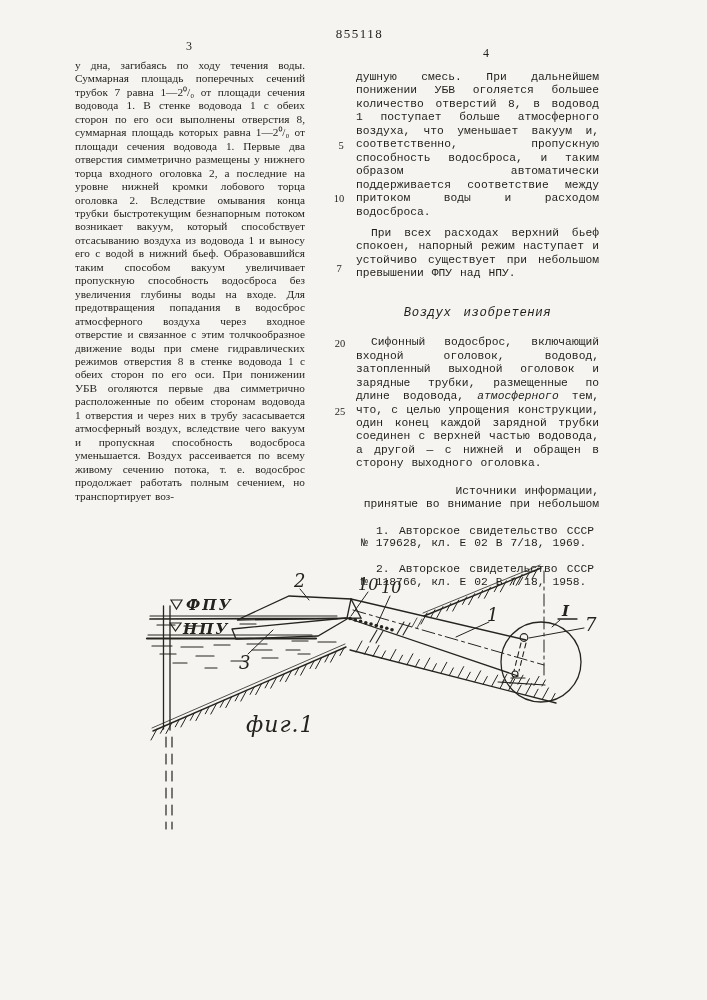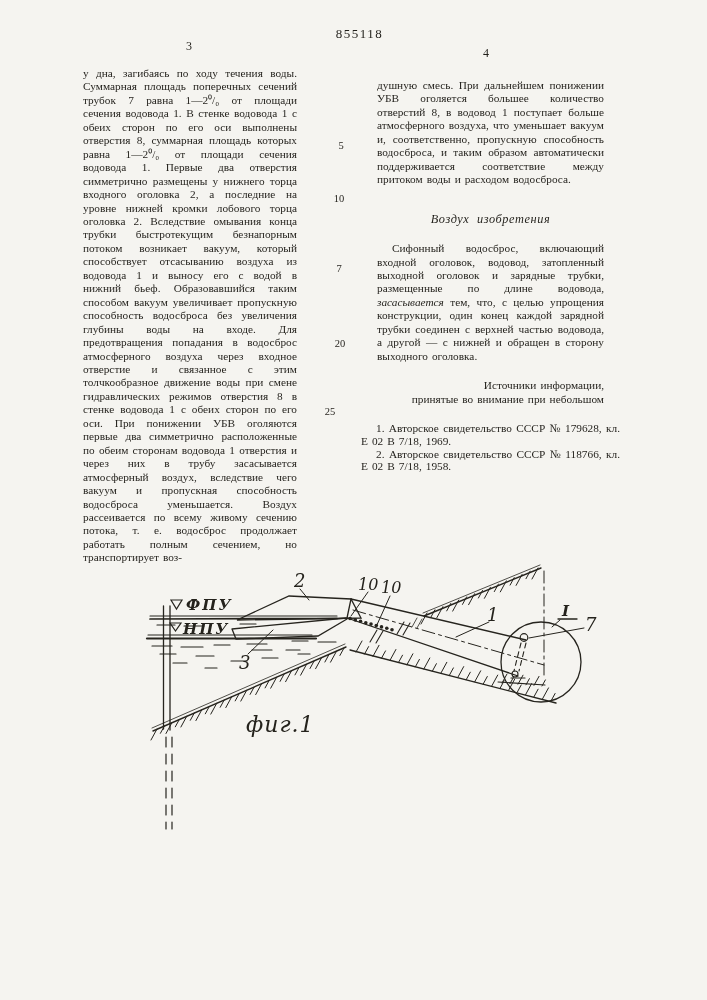--- a/index.html
+++ b/index.html
@@ -6,54 +6,55 @@
   body{
     position:relative;width:707px;height:1000px;overflow:hidden;
     background:#f5f4f0;color:#211f1a;
     font-family:"Liberation Serif", serif;
     -webkit-font-smoothing:antialiased;
   }
   .abs{position:absolute;}
   .patent-number{left:0;right:0;top:26px;text-align:center;font-size:13px;letter-spacing:1.5px;padding-left:12px;}
   .pagenum{font-size:12px;}
   .col{position:absolute;text-align:justify;font-size:11.3px;line-height:13.45px;word-spacing:1.2px;}
-  .col p{margin:16px;}
+  .col p{margin:8px;}
   .indent{text-indent:15px;}
   .claims-heading{margin-top:26px !important;text-align:center;font-style:italic;font-size:12.3px;letter-spacing:.6px;word-spacing:4px;}
   .claim{margin-top:16px !important;}
   .sources{margin-top:14px !important;text-align:right;}
   .refs{margin-top:12px !important;line-height:12.8px;}
-  .refs p{margin:0;}
+  .refs p{margin:13px;}
   .linenum{position:absolute;font-size:10.5px;width:20px;text-align:center;}
   i{font-style:italic;}
   svg text{font-family:"DejaVu Serif", serif;fill:#24221c;}
   .hand{font-style:italic;}
   #figure-svg{position:absolute;left:0;top:0;pointer-events:none;}
 </style>
 </head>
 <body>
 
 <div class="abs patent-number">855118</div>
 <div class="abs pagenum" style="left:186px;top:39px;">3</div>
 <div class="abs pagenum" style="left:483px;top:46px;">4</div>
 
 <div class="linenum" style="left:331px;top:140px;">5</div>
 <div class="linenum" style="left:329px;top:193px;">10</div>
 <div class="linenum" style="left:329px;top:263px;">7</div>
 <div class="linenum" style="left:330px;top:338px;">20</div>
-<div class="linenum" style="left:320px;top:406px;text-align:center;">25</div>
+<div class="linenum" style="left:330px;top:406px;text-align:center;">25</div>
 
 <div class="col" style="left:67px;top:51px;width:246px;">
   <p>у дна, загибаясь по ходу течения воды. Суммарная площадь поперечных сечений трубок 7 равна 1—2⁰/₀ от площади сечения водовода 1. В стенке водовода 1 с обеих сторон по его оси выполнены отверстия 8, суммарная площадь которых равна 1—2⁰/₀ от площади сечения водовода 1. Первые два отверстия симметрично размещены у нижнего торца входного оголовка 2, а последние на уровне нижней кромки лобового торца оголовка 2. Вследствие омывания конца трубки быстротекущим безнапорным потоком возникает вакуум, который способствует отсасыванию воздуха из водовода 1 и выносу его с водой в нижний бьеф. Образовавшийся таким способом вакуум увеличивает пропускную способность водосброса без увеличения глубины воды на входе. Для предотвращения попадания в водосброс атмосферного воздуха через входное отверстие и связанное с этим толчкообразное движение воды при смене гидравлических режимов отверстия 8 в стенке водовода 1 с обеих сторон по его оси. При понижении УБВ оголяются первые два симметрично расположенные по обеим сторонам водовода 1 отверстия и через них в трубу засасывается атмосферный воздух, вследствие чего вакуум и пропускная способность водосброса уменьшается. Воздух рассеивается по всему живому сечению потока, т. е. водосброс продолжает работать полным сечением, но транспортирует воз-</p>
 </div>
 
-<div class="col" style="left:361px;top:63px;width:259px;">
+<div class="col" style="left:348px;top:63px;width:259px;font-family:Liberation Mono, monospace;">
   <p>душную смесь. При дальнейшем понижении УБВ оголяется большее количество отверстий 8, в водовод 1 поступает больше атмосферного воздуха, что уменьшает вакуум и, соответственно, пропускную способность водосброса, и таким образом автоматически поддерживается соответствие между притоком воды и расходом водосброса.</p>
+  <p class="indent">При всех расходах верхний бьеф спокоен, напорный режим наступает и устойчиво существует при небольшом превышении ФПУ над НПУ.</p>
   <p class="claims-heading">Воздух изобретения</p>
-  <p class="indent claim"><span>Сифонный водосброс, включающий входной оголовок, водовод, затопленный выходной оголовок и зарядные трубки, размещенные по длине водовода, </span><i>засасывается</i><span> тем, что, с целью упрощения конструкции, один конец каждой зарядной трубки соединен с верхней частью водовода, а другой — с нижней и обращен в сторону выходного оголовка.</span></p>
+  <p class="indent claim"><span>Сифонный водосброс, включающий входной оголовок, водовод, затопленный выходной оголовок и зарядные трубки, размещенные по длине водовода, </span><i>атмосферного</i><span> тем, что, с целью упрощения конструкции, один конец каждой зарядной трубки соединен с верхней частью водовода, а другой — с нижней и обращен в сторону выходного оголовка.</span></p>
   <p class="sources">
     <span>Источники информации,</span><br>
     <span>принятые во внимание при небольшом</span>
   </p>
   <div class="refs">
     <p class="indent">1. Авторское свидетельство СССР № 179628, кл. Е 02 В 7/18, 1969.</p>
     <p class="indent">2. Авторское свидетельство СССР № 118766, кл. Е 02 В 7/18, 1958.</p>
   </div>
 </div>
 

